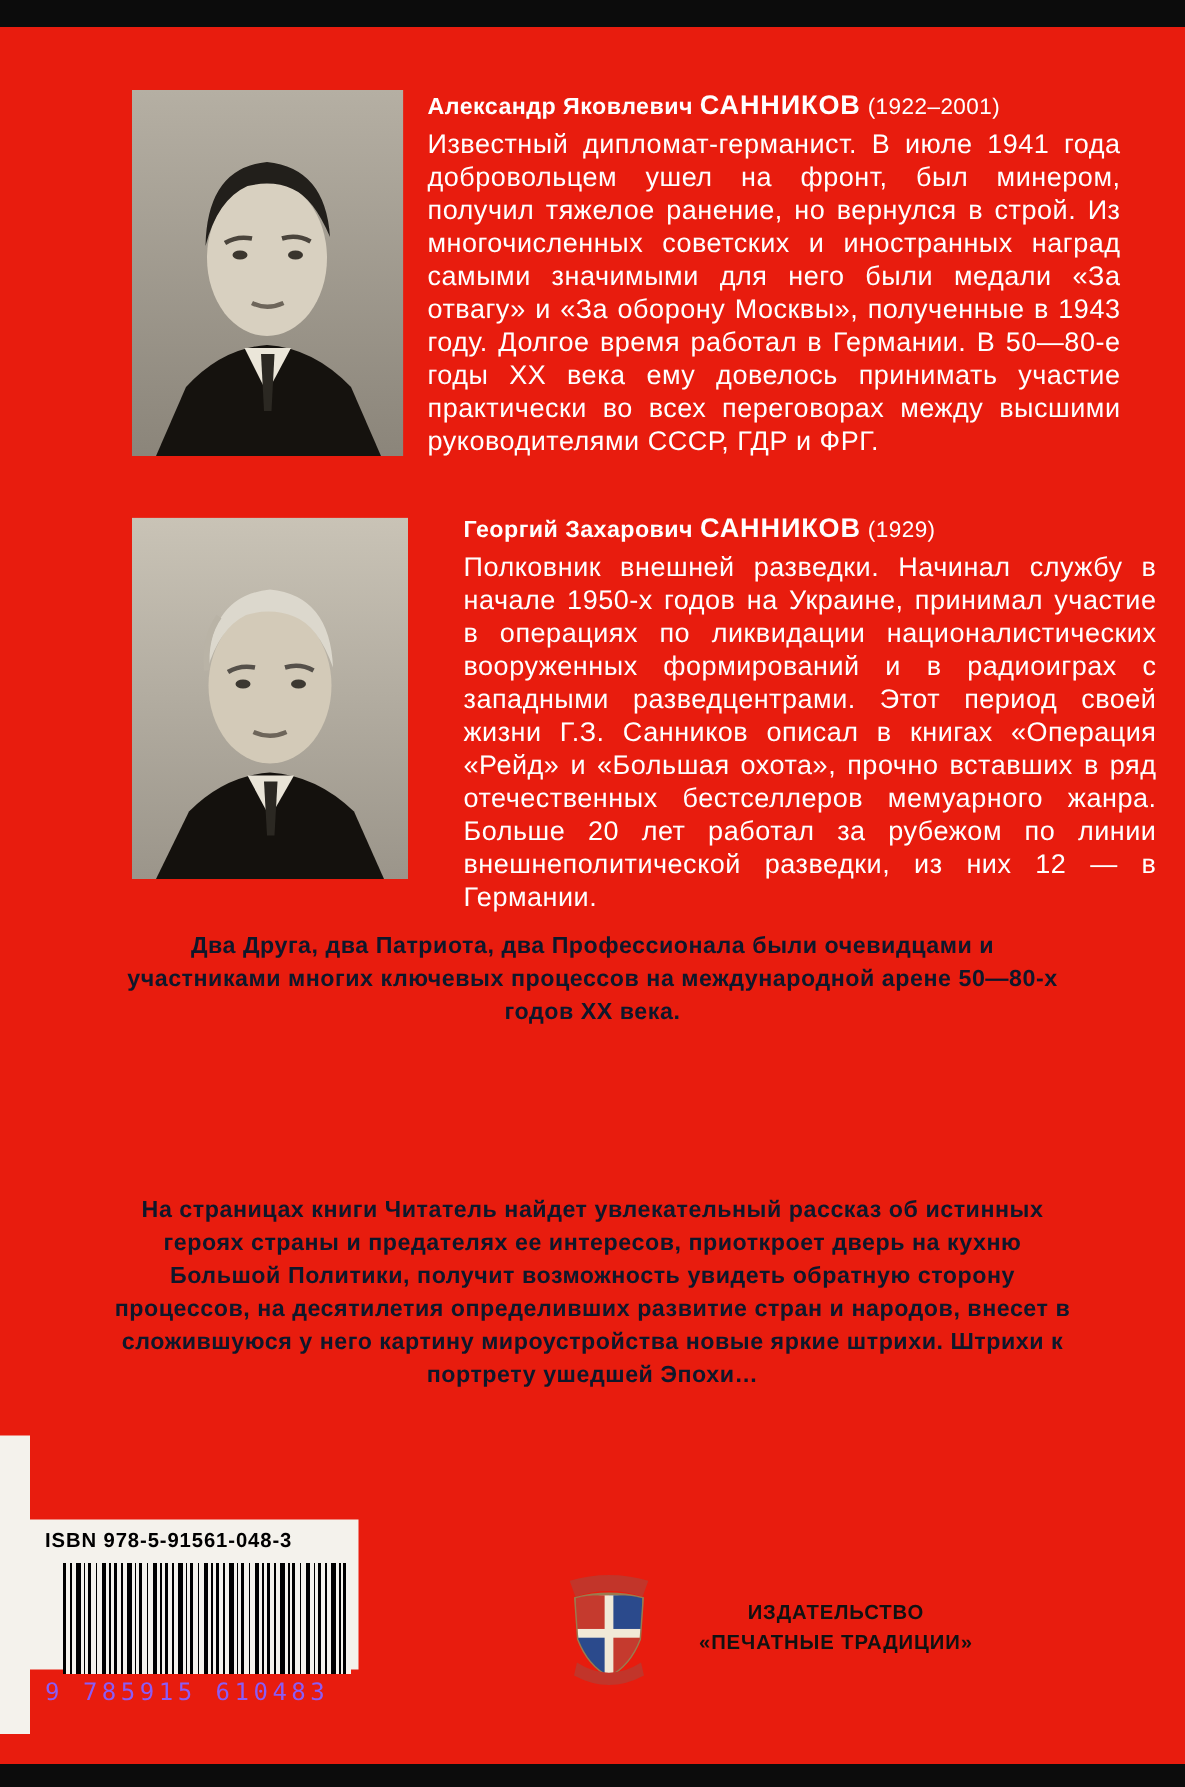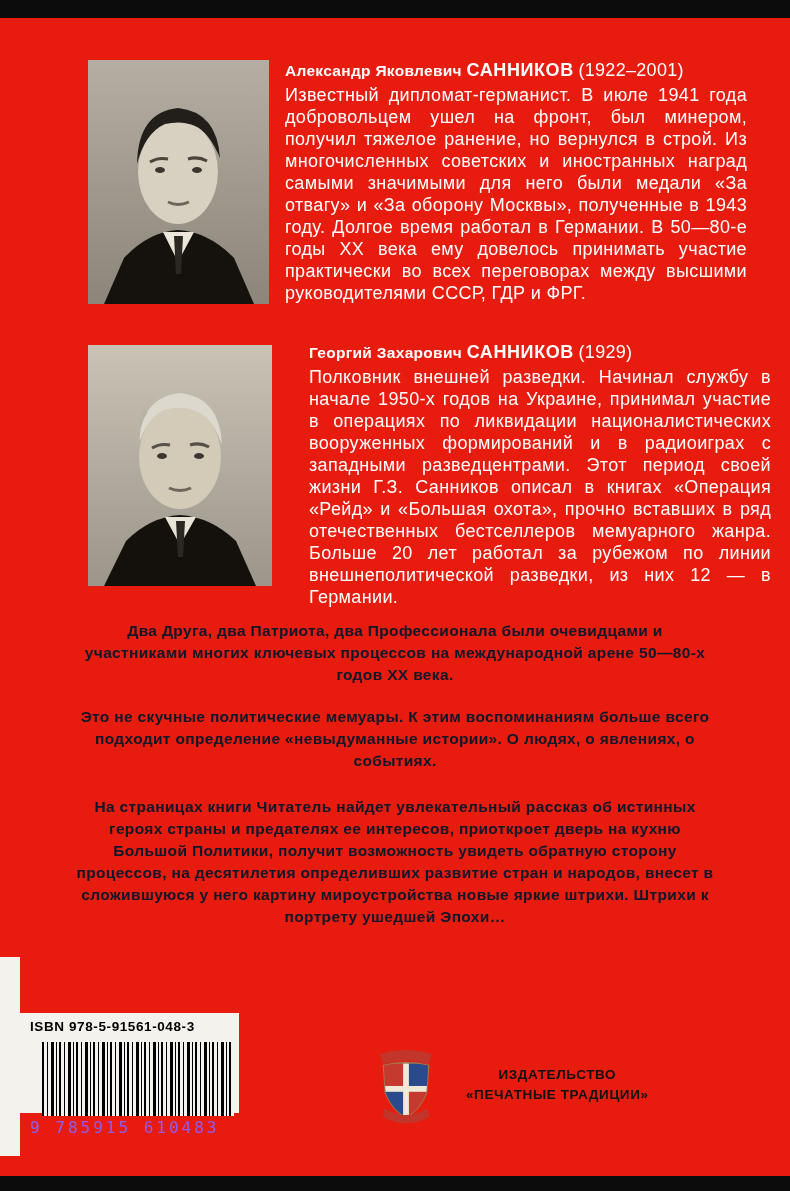--- a/index.html
+++ b/index.html
@@ -16,21 +16,21 @@
   .photo { position:absolute; overflow:hidden; }
   .photo svg { display:block; width:100%; height:100%; }
   .photo1 { left:88px; top:60px;  width:181px; height:244px; }
   .photo2 { left:88px; top:345px; width:184px; height:241px; }
 
   .bio { position:absolute; width:462px; color:#ffffff; }
   .bio1 { left:285px; top:57px; }
   .bio2 { left:285px; top:339px;margin-left:24px; }
   .bio-head { font-size:15.5px; font-weight:bold; line-height:26px; letter-spacing:0.3px; white-space:nowrap; }
   .bio-head .surname { font-size:18px; letter-spacing:0.6px; }
-  .bio-head .years { font-weight:normal; font-size:18px; }
+  .bio-head .years { font-weight:normal; font-size:15px; }
   .bio-body {
     font-size:18px; font-weight:normal; line-height:22px;
     text-align:justify; letter-spacing:0.35px;
   }
 
   .center-par {
     position:absolute; left:75px; width:640px;
     color:#0f172a; font-size:15.5px; font-weight:bold;
     line-height:22px; text-align:center; letter-spacing:0.35px;
   }
@@ -139,21 +139,20 @@
   <div class="bio bio2">
     <div class="bio-head">
       <span class="np">Георгий Захарович</span>
       <span class="surname">САННИКОВ</span>
       <span class="years">(1929)</span>
     </div>
     <div class="bio-body">Полковник внешней разведки. Начинал службу в начале 1950-х годов на Украине, принимал участие в операциях по ликвидации националистических вооруженных формирований и в радиоиграх с западными разведцентрами. Этот период своей жизни Г.З. Санников описал в книгах «Операция «Рейд» и «Большая охота», прочно вставших в ряд отечественных бестселлеров мемуарного жанра. Больше 20 лет работал за рубежом по линии внешнеполитической разведки, из них 12 — в Германии.</div>
   </div>
 
   <div class="center-par p1">Два Друга, два Патриота, два Профессионала были очевидцами и участниками многих ключевых процессов на международной арене 50—80-х годов XX века.</div>
-  <div class="center-par p2">Это не скучные политические мемуары. К этим воспоминаниям больше всего подходит определение «невыдуманные истории». О людях, о явлениях, о событиях.</div>
   <div class="center-par p3">На страницах книги Читатель найдет увлекательный рассказ об истинных героях страны и предателях ее интересов, приоткроет дверь на кухню Большой Политики, получит возможность увидеть обратную сторону процессов, на десятилетия определивших развитие стран и народов, внесет в сложившуюся у него картину мироустройства новые яркие штрихи. Штрихи к портрету ушедшей Эпохи…</div>
 
   <div class="left-strip"></div>
   <div class="barcode-box">
     <div class="isbn">ISBN 978-5-91561-048-3</div>
     <div class="bars"></div>
     <div class="barcode-digits">9 785915 610483</div>
   </div>
 
   <div class="publisher">

